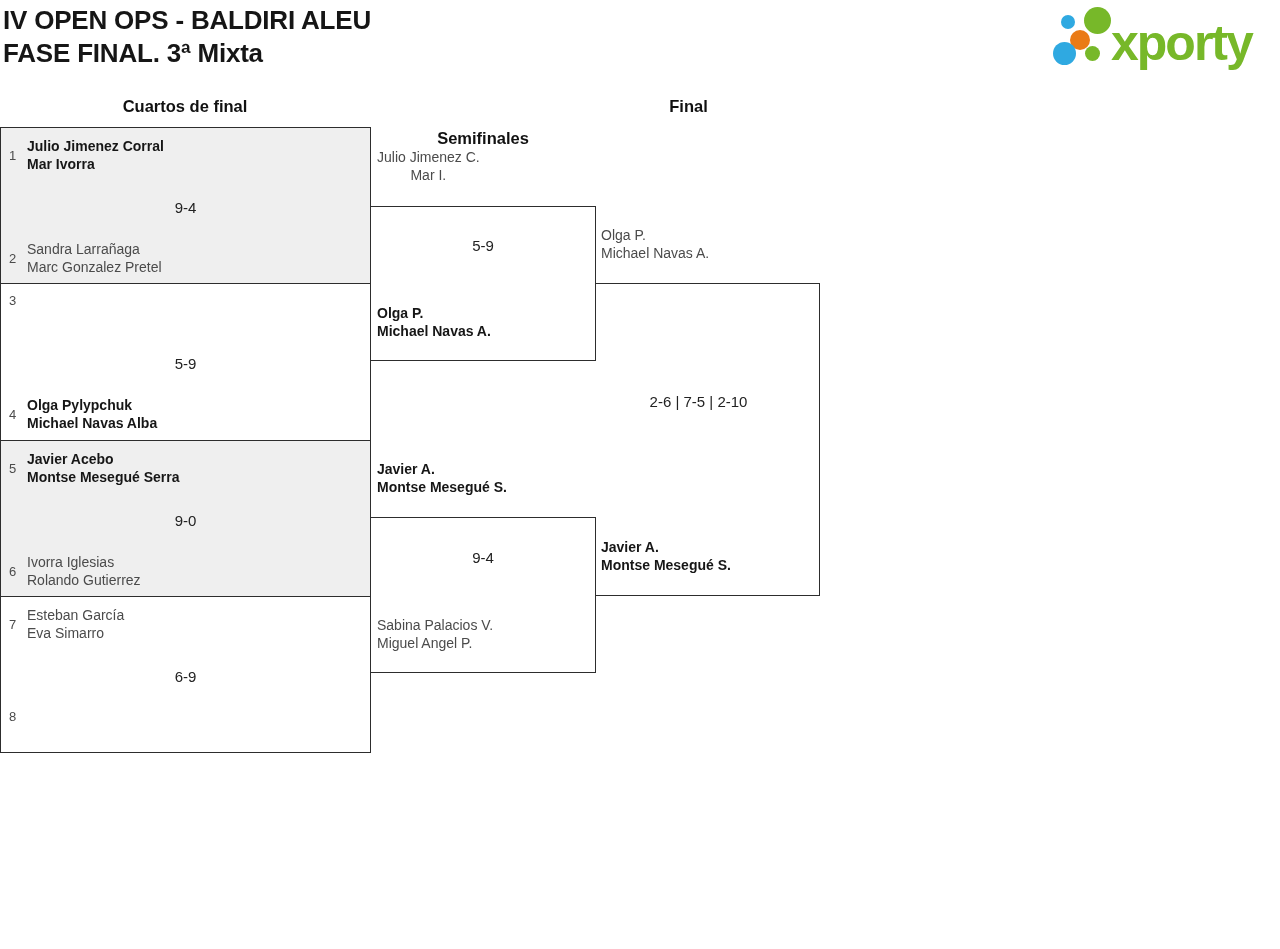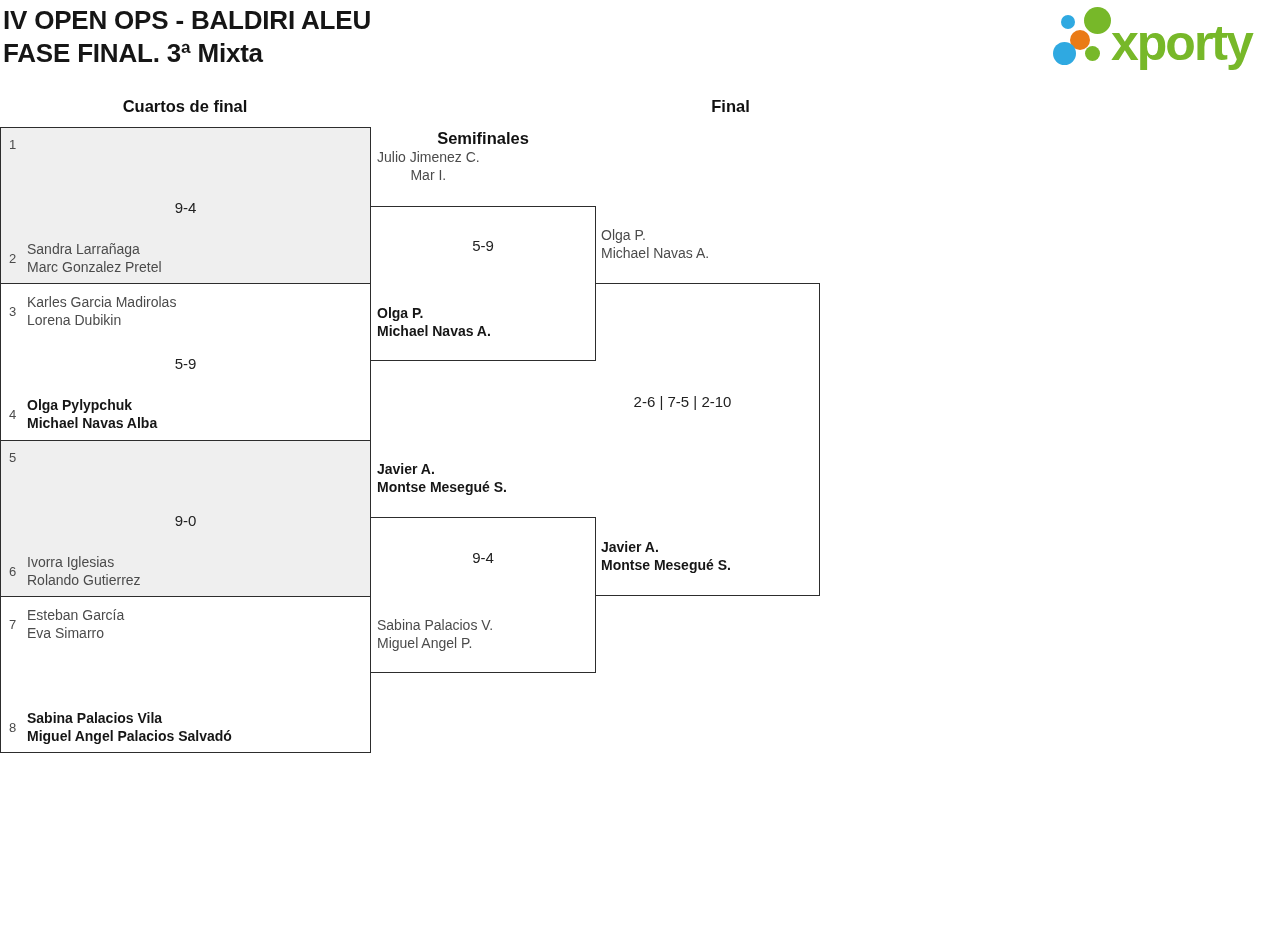--- a/index.html
+++ b/index.html
@@ -20,21 +20,21 @@
   .d-green-lg { left:34px; top:3px;  width:27px; height:27px; }
   .d-orange   { left:20px; top:26px; width:20px; height:20px; }
   .d-blue-md  { left:3px;  top:38px; width:23px; height:23px; }
   .d-green-sm { left:35px; top:42px; width:15px; height:15px; }
   .wordmark { position:absolute; left:61px; top:14px; font-size:50px; line-height:1; font-weight:700; letter-spacing:-2px; color:#77b829; }
 
   
   .round-header { position:absolute; top:97px; font-size:16.5px; font-weight:700; text-align:center; color:#111; }
   #rh-qf { left:0;     width:370px; }
   #rh-sf { left:370px; width:226px;margin-top:32px; }
-  #rh-f  { left:618px; width:225px; }
+  #rh-f  { left:576px; width:225px; }
 
   
   .match { position:absolute; border:1px solid #2d2d2d; background:transparent; }
   .qf { left:0; width:371px; }
   .qf.shade { background:#efefef; }
   .qf1 { top:127px; height:157px; }
   .qf2 { top:283px; height:158px; }
   .qf3 { top:440px; height:157px; }
   .qf4 { top:596px; height:157px; }
   .sf  { left:370px; width:226px; border-left:none; }
@@ -55,21 +55,21 @@
   
   .pair-label { position:absolute; font-size:14px; line-height:18px; }
   .rscore { position:absolute; text-align:center; font-size:15px; color:#222; }
   #sf1-top    { left:377px; top:148px;text-align:center; }
   #sf1-score  { left:370px; width:226px; top:237px; }
   #sf1-bottom { left:377px; top:304px; }
   #sf2-top    { left:377px; top:460px; }
   #sf2-score  { left:370px; width:226px; top:549px; }
   #sf2-bottom { left:377px; top:616px; }
   #f-top      { left:601px; top:226px; }
-  #f-score    { left:570px; width:225px; top:393px; }
+  #f-score    { left:586px; width:225px; top:393px; }
   #f-bottom   { left:601px; top:538px; }
 </style>
 </head>
 <body>
 
 <div class="page">
 
   <div class="title">
     <div>IV OPEN OPS - BALDIRI ALEU</div>
     <div>FASE FINAL. 3ª Mixta</div>
@@ -84,77 +84,78 @@
     <span class="wordmark">xporty</span>
   </div>
 
   <div class="round-header" id="rh-qf">Cuartos de final</div>
   <div class="round-header" id="rh-sf">Semifinales</div>
   <div class="round-header" id="rh-f">Final</div>
 
   <div class="match qf qf1 shade">
     <div class="team team-top">
       <span class="seed">1</span>
+      <div class="names w">
+        <div>Julio Jimenez Corral</div>
+        <div>Mar Ivorra</div>
+      </div>
     </div>
     <div class="score">9-4</div>
     <div class="team team-bottom">
       <span class="seed">2</span>
       <div class="names l">
         <div>Sandra Larrañaga</div>
         <div>Marc Gonzalez Pretel</div>
       </div>
     </div>
   </div>
 
   <div class="match qf qf2">
     <div class="team team-top">
       <span class="seed">3</span>
-      <div class="names l">
-        <div>Karles Garcia Madirolas</div>
-        <div>Lorena Dubikin</div>
-      </div>
     </div>
     <div class="score">5-9</div>
     <div class="team team-bottom">
       <span class="seed">4</span>
       <div class="names w">
         <div>Olga Pylypchuk</div>
         <div>Michael Navas Alba</div>
       </div>
     </div>
   </div>
 
   <div class="match qf qf3 shade">
     <div class="team team-top">
       <span class="seed">5</span>
+      <div class="names w">
+        <div>Javier Acebo</div>
+        <div>Montse Mesegué Serra</div>
+      </div>
     </div>
     <div class="score">9-0</div>
     <div class="team team-bottom">
       <span class="seed">6</span>
       <div class="names l">
         <div>Ivorra Iglesias</div>
         <div>Rolando Gutierrez</div>
       </div>
     </div>
   </div>
 
   <div class="match qf qf4">
     <div class="team team-top">
       <span class="seed">7</span>
       <div class="names l">
         <div>Esteban García</div>
         <div>Eva Simarro</div>
       </div>
     </div>
+    <div class="score">6-9</div>
     <div class="team team-bottom">
       <span class="seed">8</span>
-      <div class="names w">
-        <div>Sabina Palacios Vila</div>
-        <div>Miguel Angel Palacios Salvadó</div>
-      </div>
     </div>
   </div>
 
   <div class="match sf sf1"></div>
   <div class="match sf sf2"></div>
 
   <div class="match final-box"></div>
 
   <div class="pair-label l" id="sf1-top">
     <div>Julio Jimenez C.</div>

